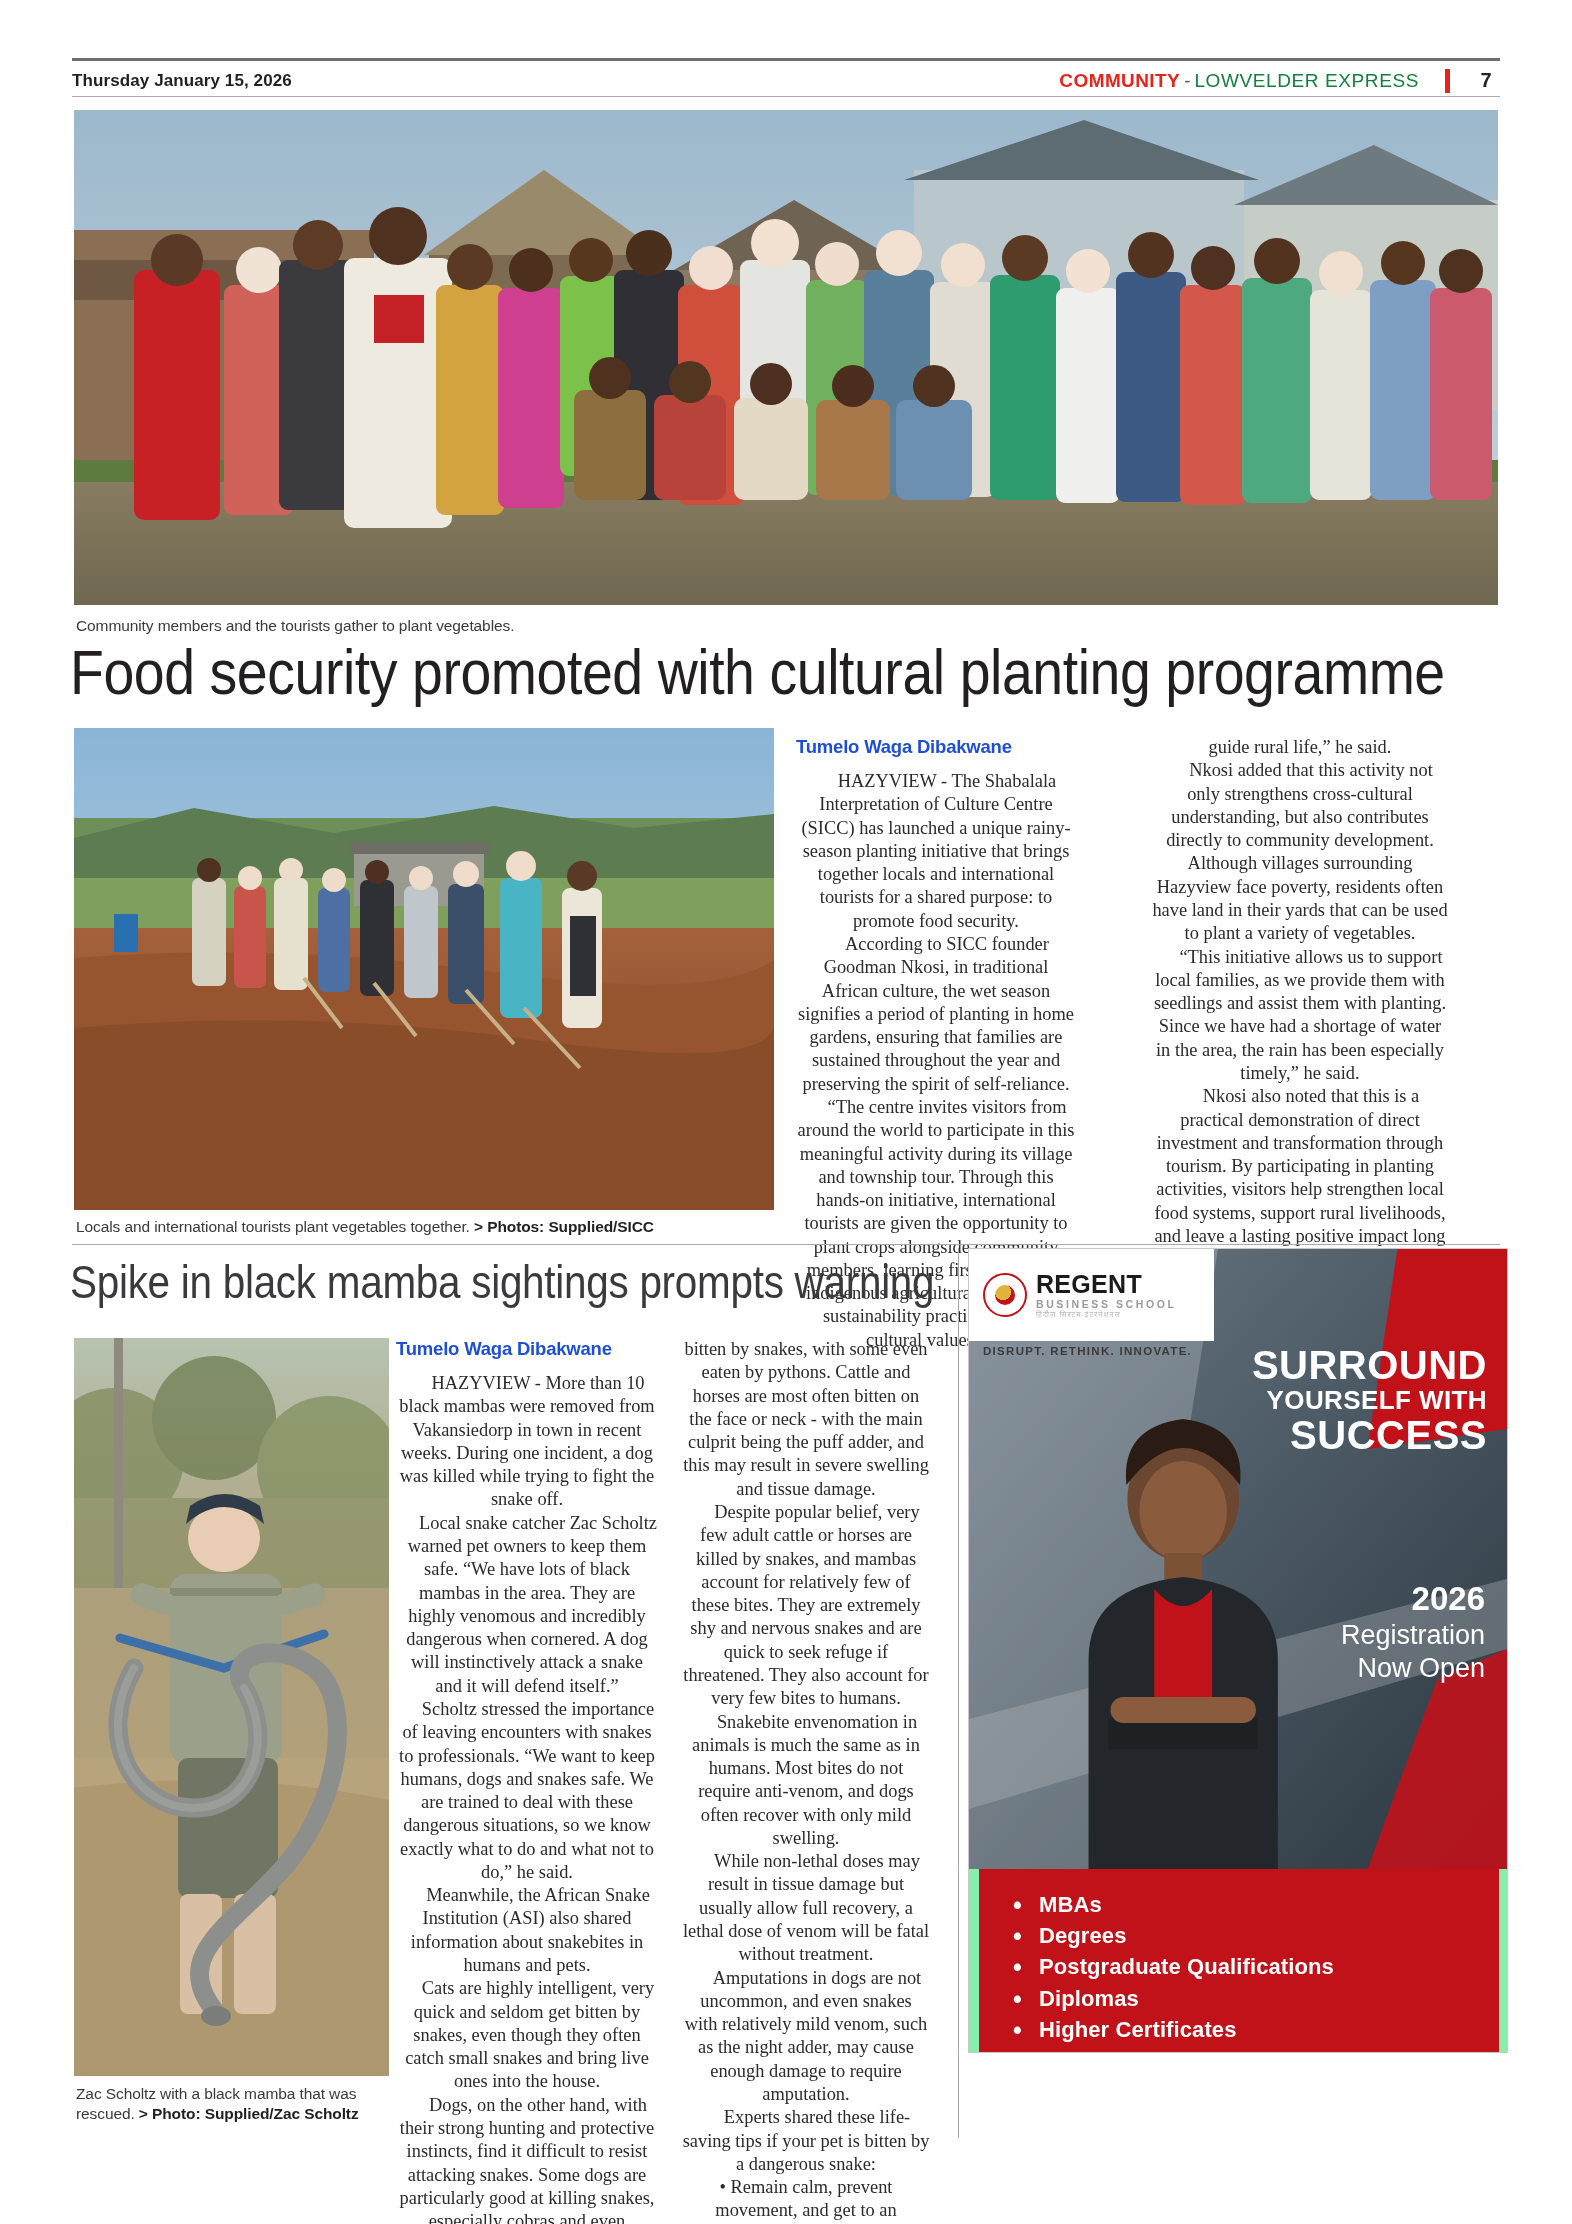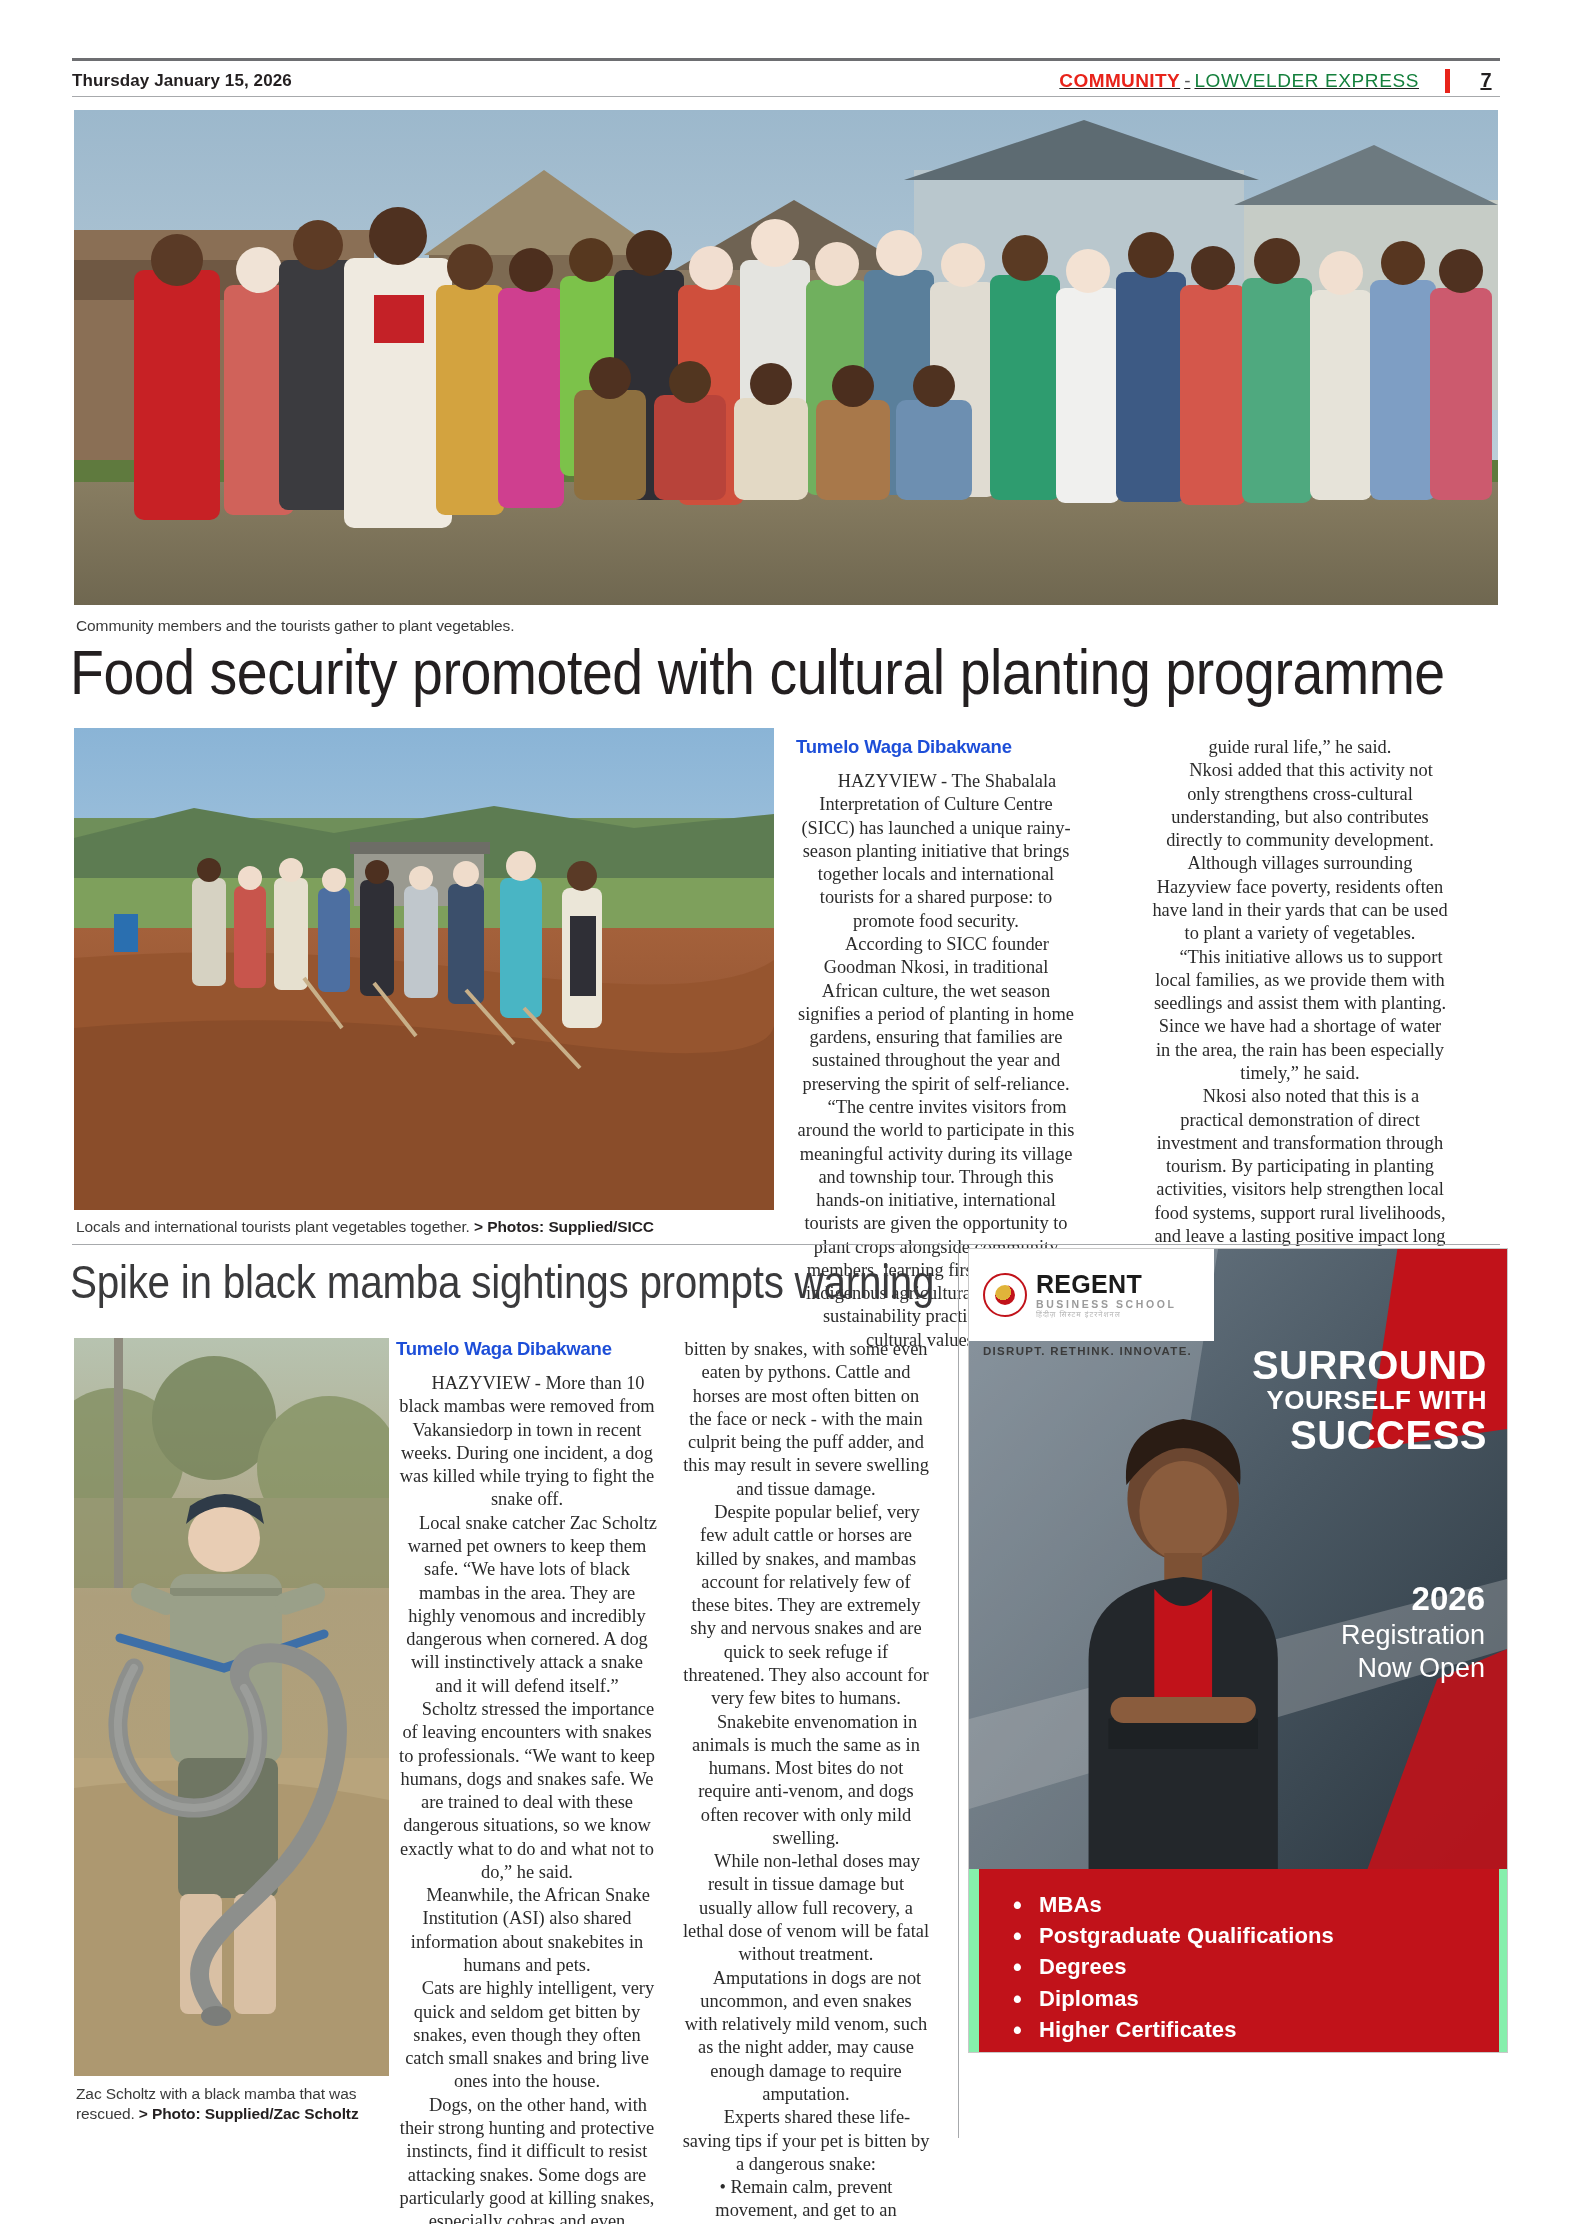--- a/index.html
+++ b/index.html
@@ -17,21 +17,21 @@
   
   .masthead {
     position:absolute; left:72px; top:58px; width:1428px; height:36px;
     border-top:3px solid #6d6e71;
     display:flex; align-items:center; justify-content:space-between;
   }
   .masthead-date {
     font-size:17px; font-weight:bold; letter-spacing:.1px;
     color:#231f20; padding-top:6px;
   }
-  .masthead-right { display:flex; align-items:center; padding-top:6px;text-decoration:underline; }
+  .masthead-right { display:flex; align-items:center; padding-top:6px; }
   .mh-section { color:#e8231a; font-weight:bold; font-size:19px; letter-spacing:.4px;}
   .mh-dash { color:#58595b; font-size:19px; margin:0 4px; font-weight:400;}
   .mh-paper { color:#15803d; font-size:19px; letter-spacing:.6px; font-weight:400;}
   .mh-rule { width:5px; height:24px; background:#e8231a; margin:0 22px 0 26px; }
   .mh-page { font-size:20px; font-weight:bold; color:#231f20; width:28px; text-align:center;}
   .masthead-bottomline {
     position:absolute; left:72px; top:96px; width:1428px; height:1px; background:#a7a9ac;
   }
 
   
@@ -466,22 +466,22 @@
       <div class="ad-reg">
         <div class="y">2026</div>
         <div class="r">Registration</div>
         <div class="n">Now Open</div>
       </div>
     </div>
 
     <div class="ad-red">
       <ul>
         <li>MBAs</li>
+        <li>Degrees</li>
         <li>Postgraduate Qualifications</li>
-        <li>Degrees</li>
         <li>Diplomas</li>
         <li>Higher Certificates</li>
       </ul>
     </div>
 
     <div class="ad-promo">
       <div class="p1">Register &amp; receive a FREE Management Development</div>
       <div class="p1">Programme (MDP) valued at R7 000 PLUS</div>
 
     </div>

